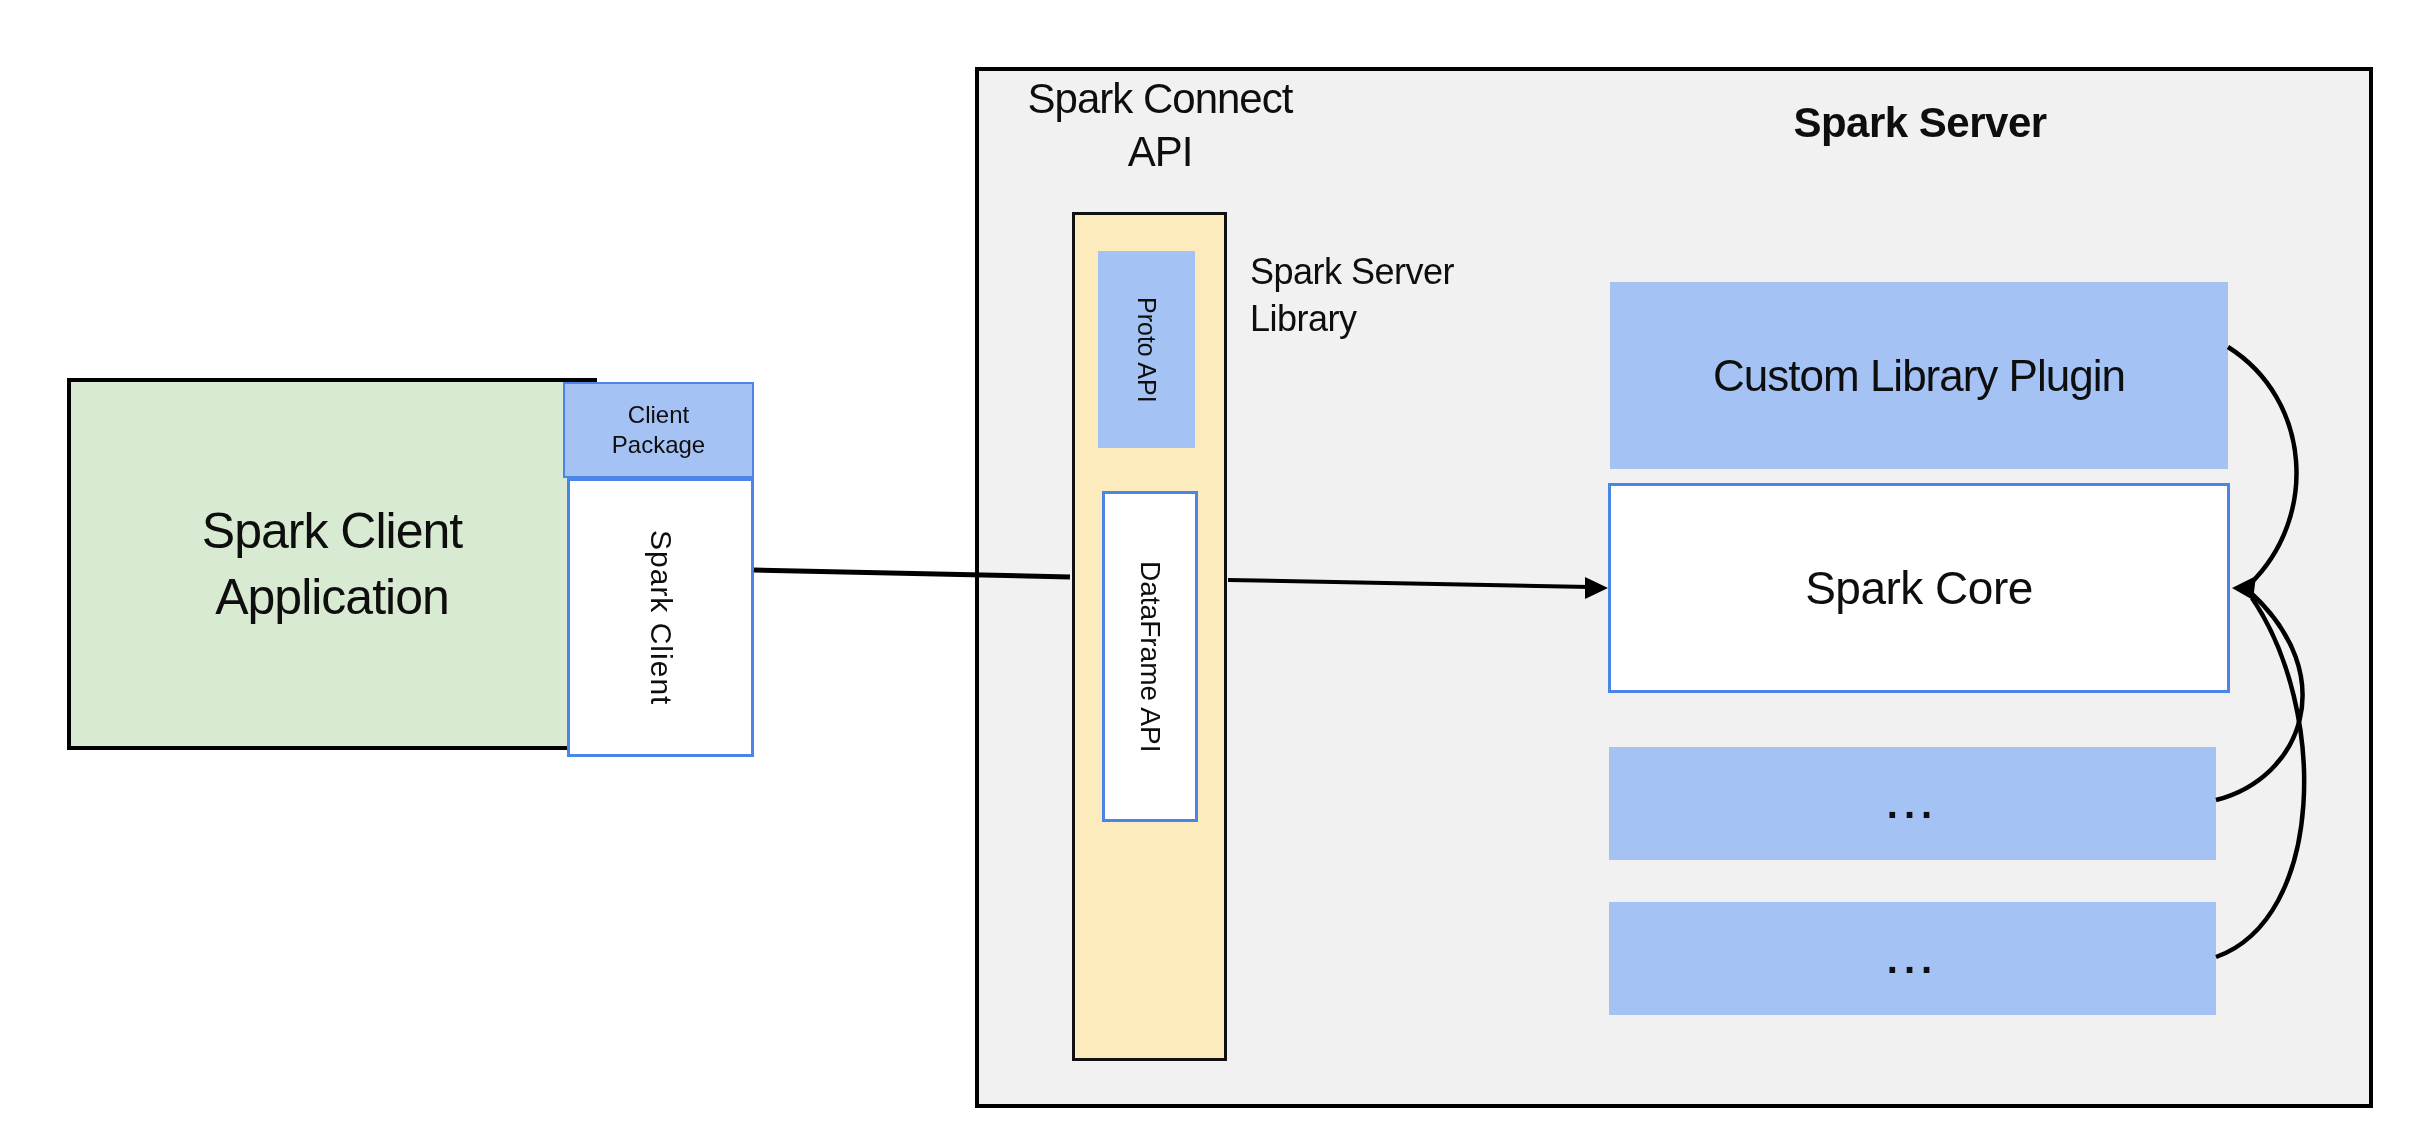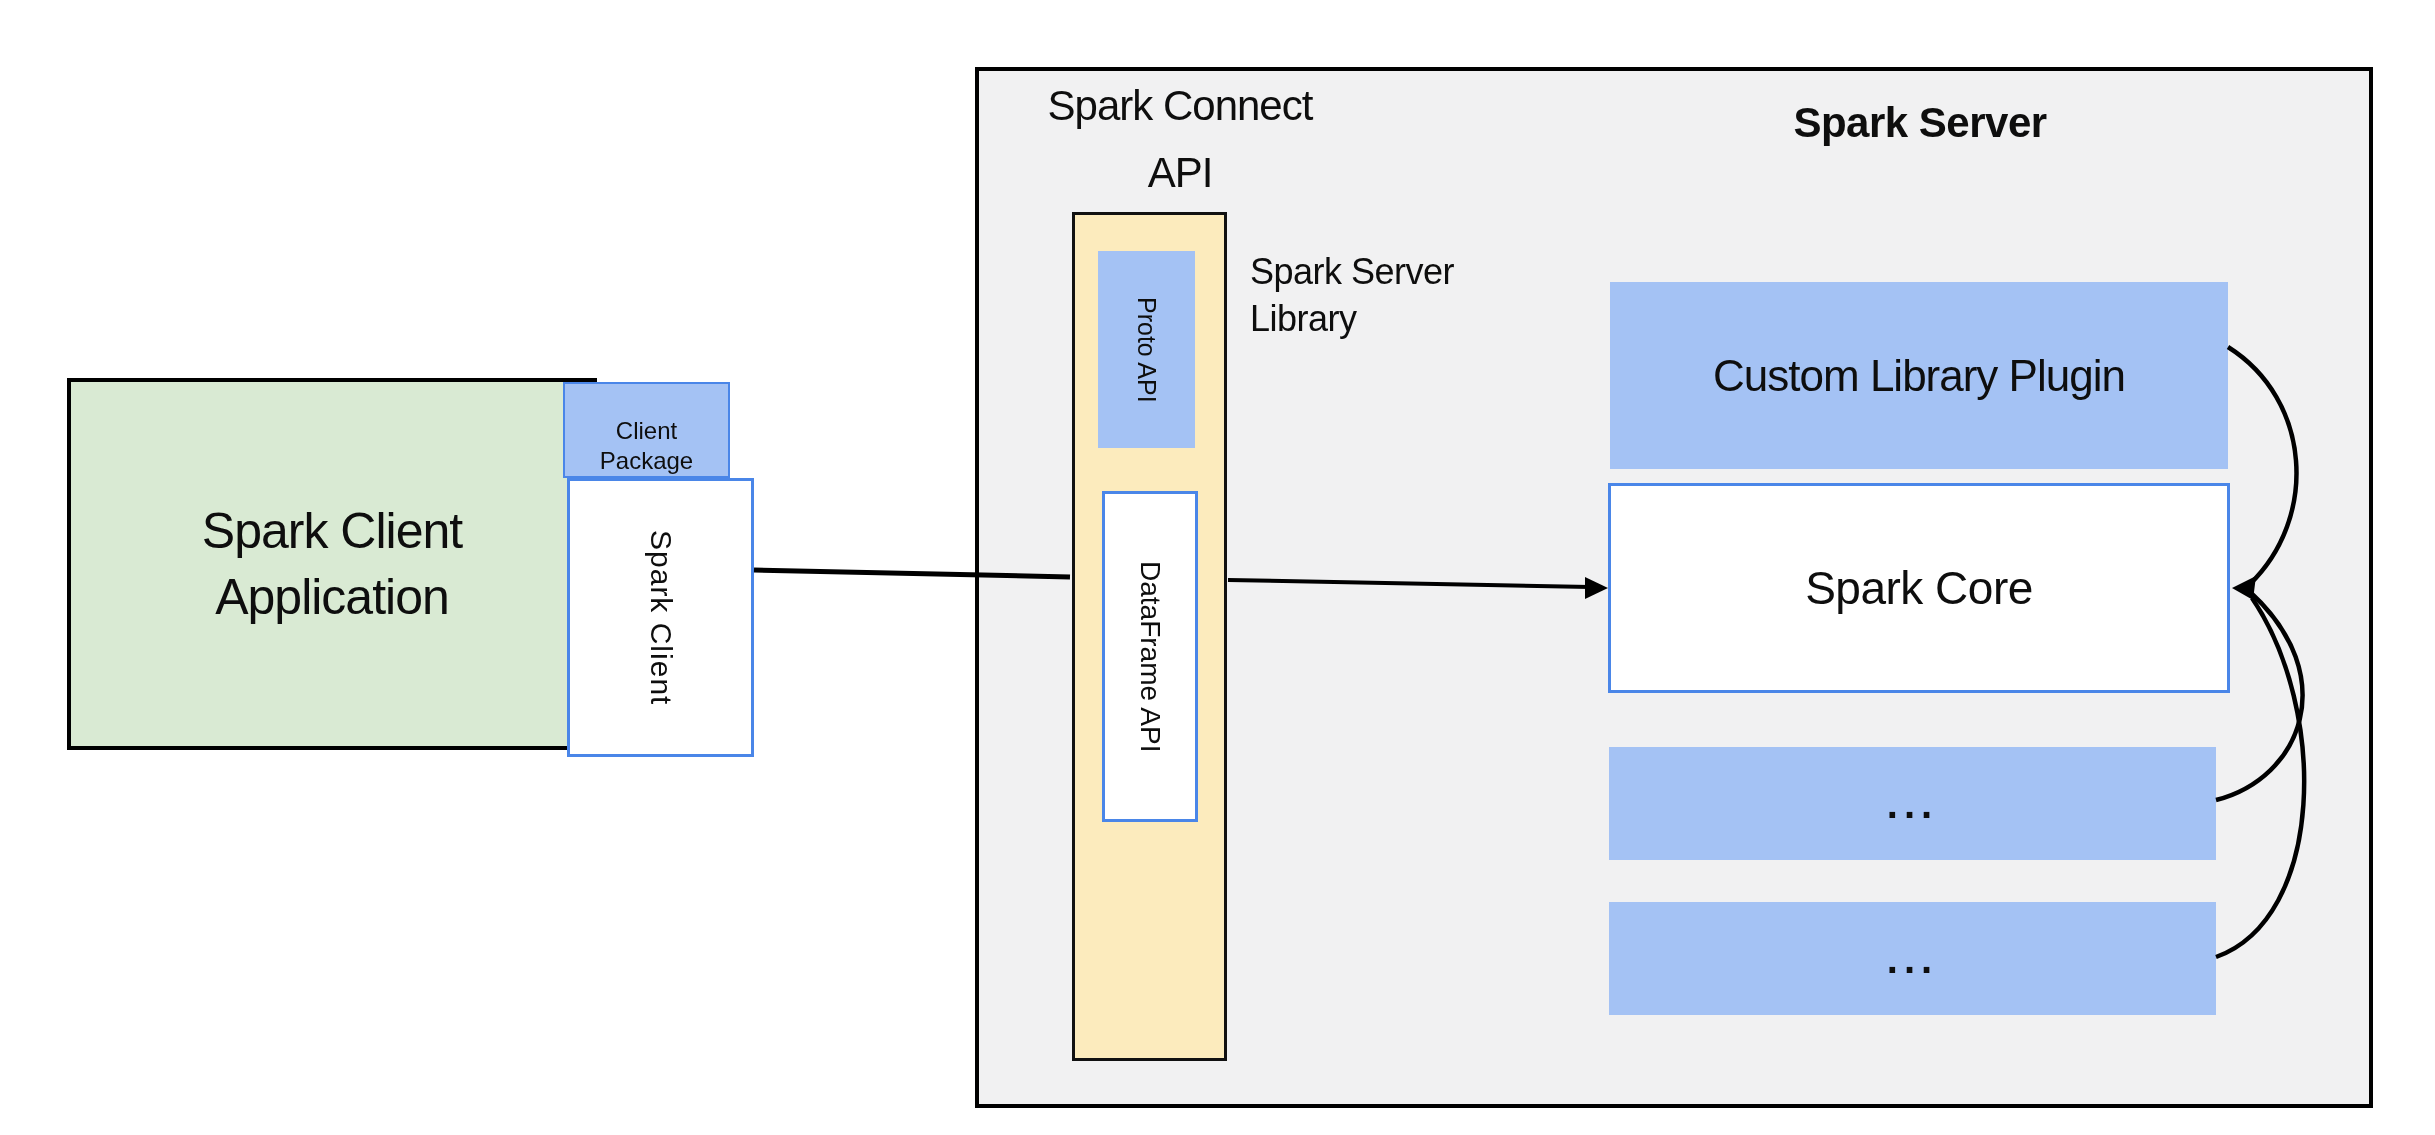--- a/index.html
+++ b/index.html
@@ -27,36 +27,36 @@
   }
 
   
   .green-box{
     left:67px;top:378px;width:530px;height:372px;
     background:var(--box-green);border:4px solid #000;
   }
   .green-box .lbl{font-size:50px;line-height:66px;letter-spacing:-1px;}
 
   .client-pkg{
-    left:563px;top:382px;width:167px;height:96px;
-    background:var(--box-blue);border:2px solid var(--border-blue);align-items:flex-end;
+    left:563px;top:382px;width:191px;height:96px;
+    background:var(--box-blue);border:2px solid var(--border-blue);
   }
   .client-pkg .lbl{font-size:24px;line-height:30px;}
 
   .spark-client{
     left:567px;top:478px;width:187px;height:279px;
     background:#fff;border:3px solid var(--border-blue);
   }
   .vtext{writing-mode:vertical-rl;}
   .spark-client .lbl{font-size:30px;letter-spacing:1px;}
 
   
   .connect-title{
     left:975px;top:72px;width:370px;
-    font-size:42px;line-height:67px;letter-spacing:-1px;text-align:center;margin-left:20px;
+    font-size:42px;line-height:53px;letter-spacing:-1px;text-align:center;
   }
   .server-title{
     left:1610px;top:98px;width:620px;
     font-size:42px;line-height:50px;letter-spacing:-0.5px;font-weight:bold;text-align:center;
   }
 
   
   .yellow-box{
     left:1072px;top:212px;width:155px;height:849px;
     background:var(--box-yellow);border:3px solid #111;

